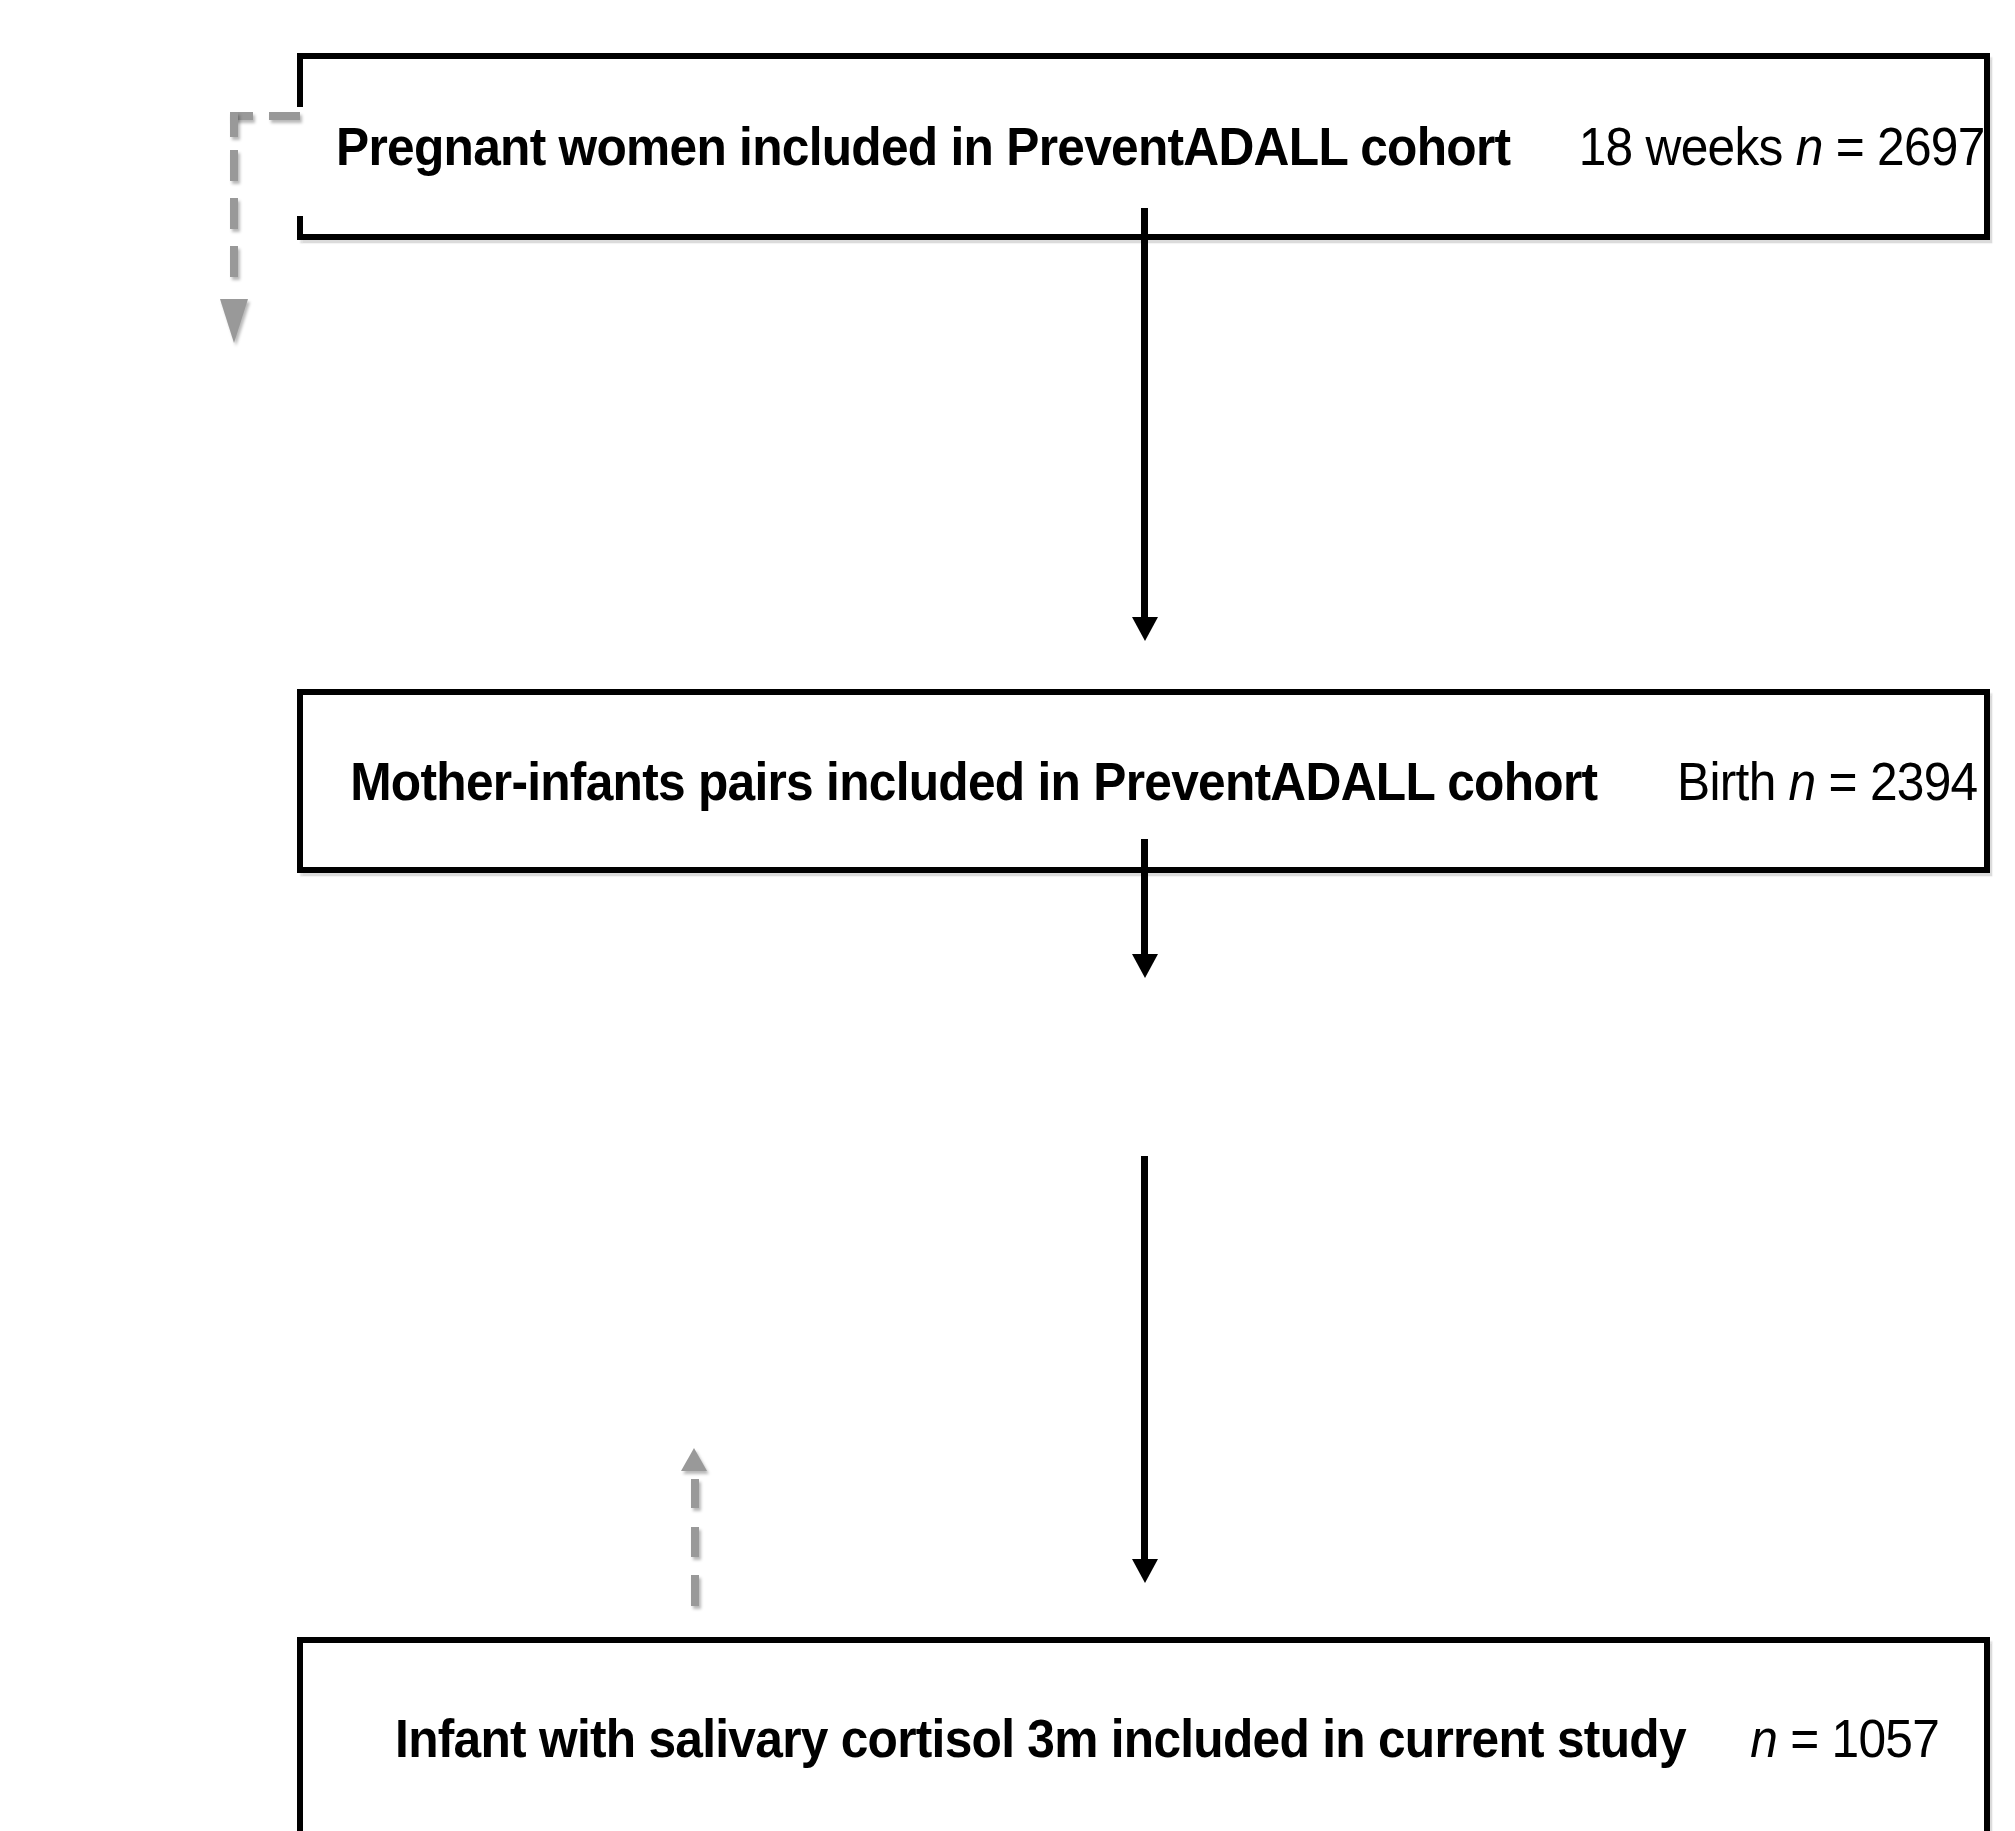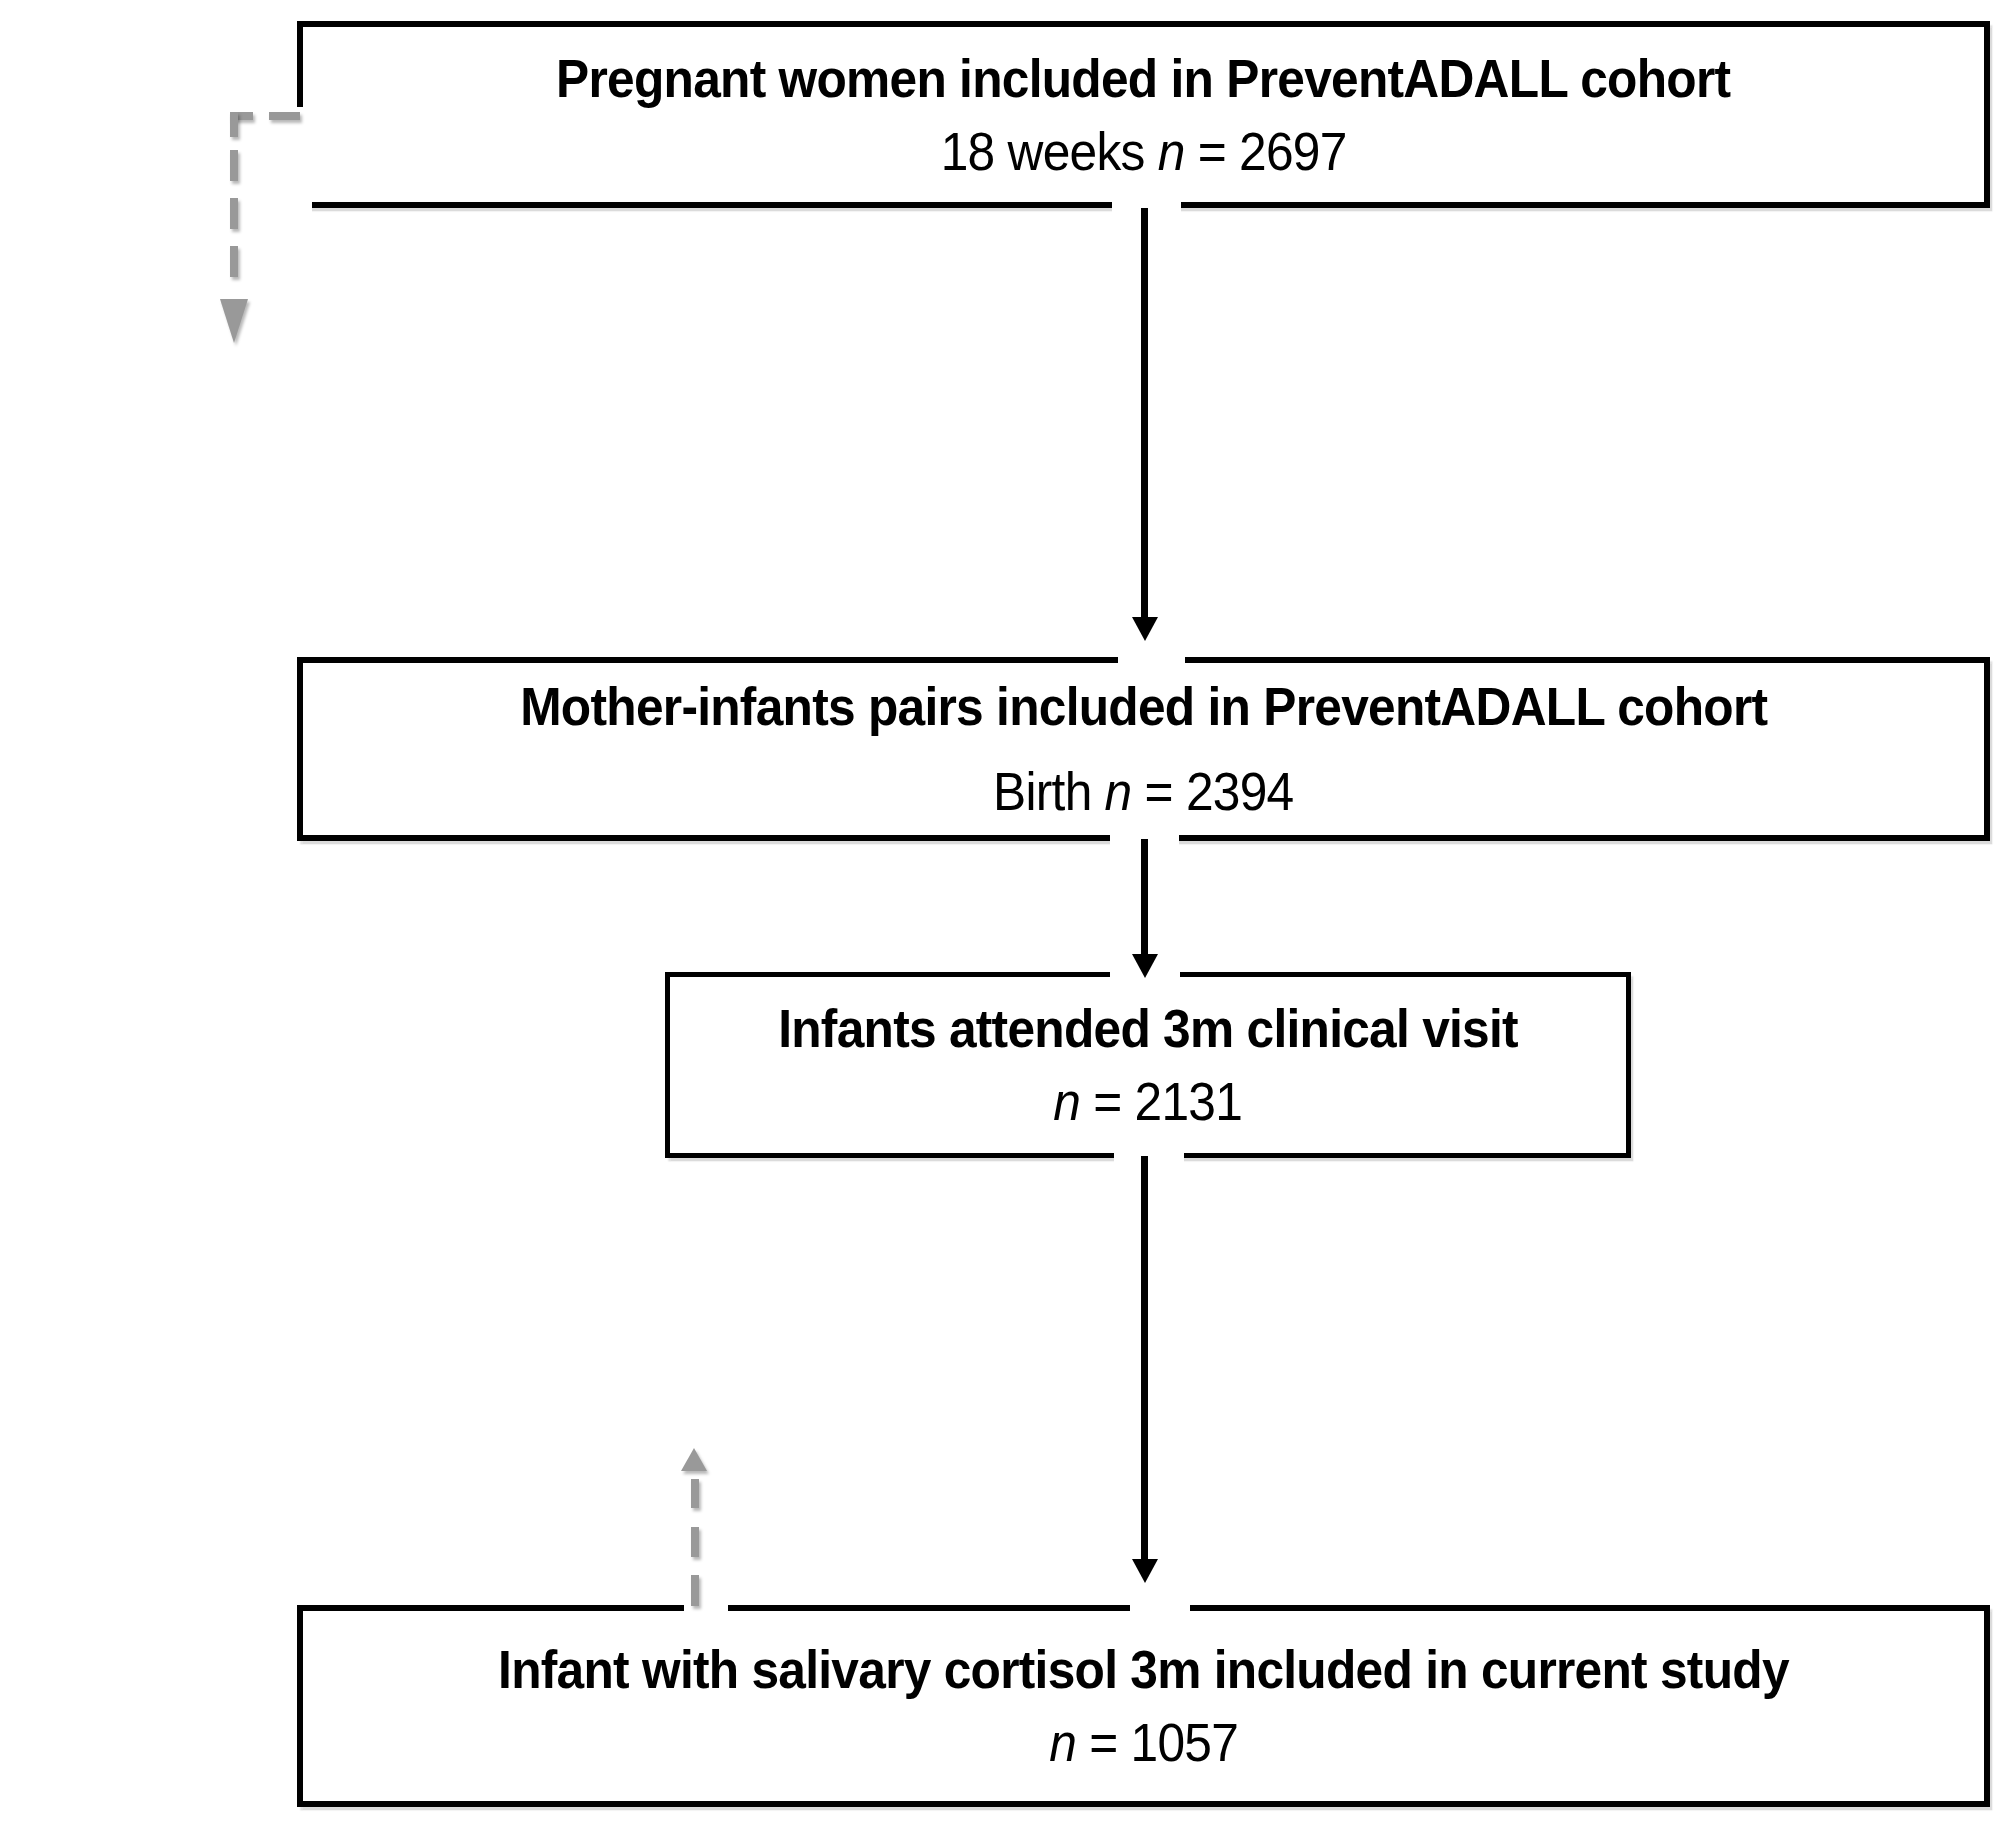--- a/index.html
+++ b/index.html
@@ -12,24 +12,25 @@
     overflow: hidden;
   }
 
   
   .box {
     position: absolute;
     background: #ffffff;
     border: 6.1px solid #000000;
     box-sizing: border-box;
     display: flex;
-    flex-direction: column;
+    flex-direction: row;
     justify-content: center;
     align-items: center;
     box-shadow: 3.1px 3.8px 1.5px rgba(0,0,0,0.14);
+    margin-top: 32px;
   }
   .box.side   { border-width: 3.8px; }
   .box.mid    { border-width: 5.4px; }
 
   .line {
     font-size: 54px;
     line-height: 73px;
     letter-spacing: -0.8px;
     white-space: nowrap;
     transform: scaleX(0.92);
@@ -128,24 +129,20 @@
     <div class="line t1">Pregnant women included in PreventADALL cohort</div>
     <div class="line t2"><span>18 weeks </span><span class="nvar">n</span><span> = 2697</span></div>
   </div>
 
 
   <div class="box main" id="box2">
     <div class="line t1">Mother-infants pairs included in PreventADALL cohort</div>
     <div class="line t2"><span>Birth </span><span class="nvar">n</span><span> = 2394</span></div>
   </div>
 
-  <div class="box mid" id="box3">
-    <div class="line t1">Infants attended 3m clinical visit</div>
-    <div class="line t2"><span></span><span class="nvar">n</span><span> = 2131</span></div>
-  </div>
 
 
   <div class="box main" id="box4">
     <div class="line t1">Infant with salivary cortisol 3m included in current study</div>
     <div class="line t2"><span></span><span class="nvar">n</span><span> = 1057</span></div>
   </div>
 
   <div class="gapcover" id="c-box1-bottom"></div>
   <div class="gapcover" id="c-box1-left"></div>
   <div class="gapcover" id="c-box1-corner"></div>

